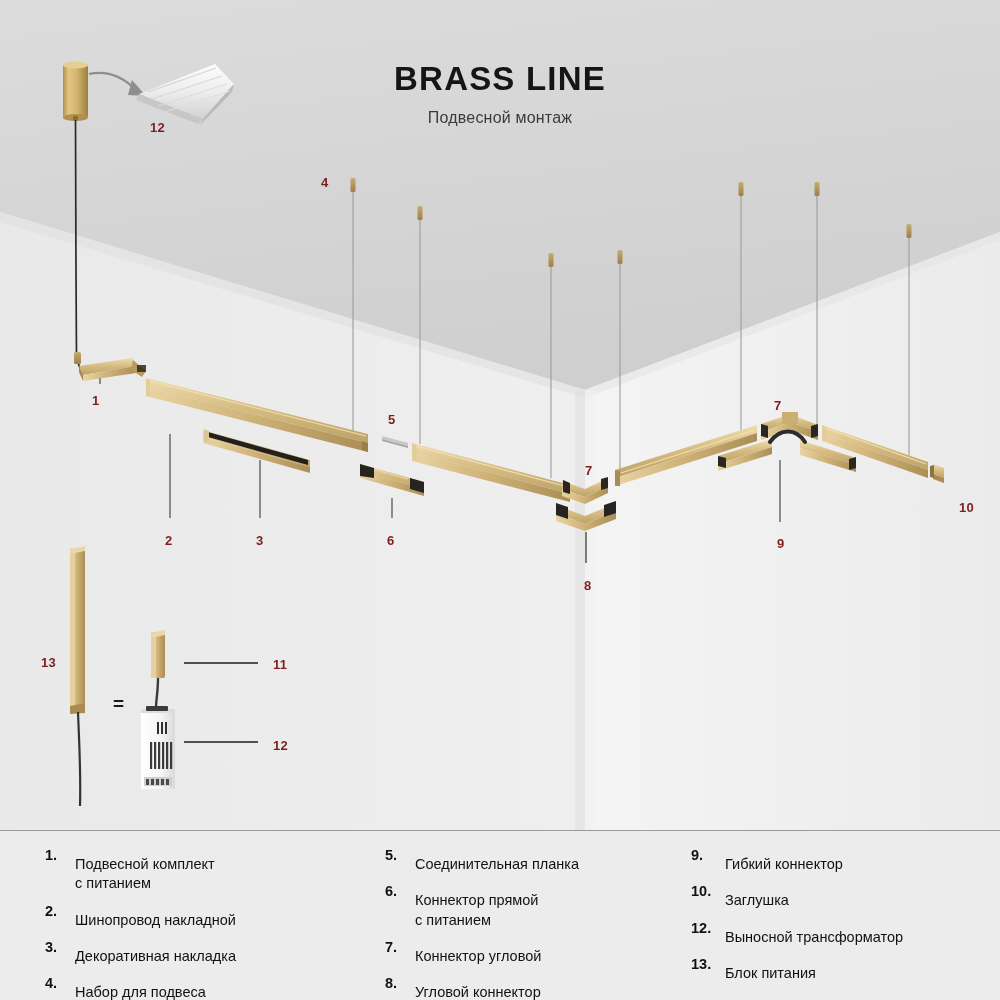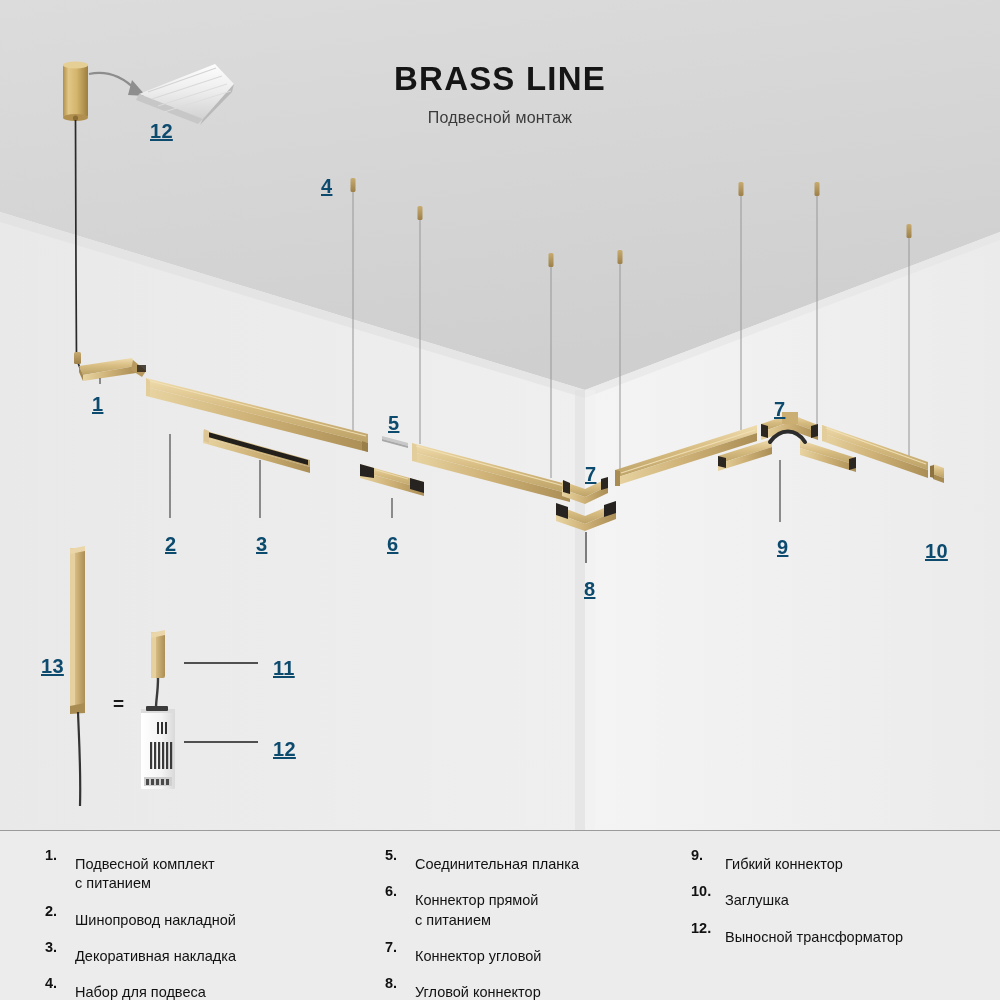--- a/index.html
+++ b/index.html
@@ -32,25 +32,24 @@
     color: #151515; line-height: 1;
   }
   .title-sub {
     margin-top: 14px;
     font-size: 16px; color: #3b3b3b; letter-spacing: .2px;
   }
 
   
   .num {
     position: absolute;
-    font-size: 20px; font-weight: bold; color: #0c4a6e;
+    font-size: 13px; font-weight: bold; color: #7f1d1d;
     letter-spacing: .3px;
     white-space: nowrap;
     pointer-events: none;
-    text-decoration: underline;
   }
 
   
   #legend {
     position: absolute; left: 0; top: 830px;
     width: 1000px; height: 170px;
     background: #ececec;
     border-top: 1px solid #9b9b9b;
   }
   .legend-cols {
@@ -394,21 +393,21 @@
       <div class="num" style="left: 321px; top: 175px;">4</div>
       <div class="num" style="left: 92px; top: 393px;">1</div>
       <div class="num" style="left: 388px; top: 412px;">5</div>
       <div class="num" style="left: 165px; top: 533px;">2</div>
       <div class="num" style="left: 256px; top: 533px;">3</div>
       <div class="num" style="left: 387px; top: 533px;">6</div>
       <div class="num" style="left: 585px; top: 463px;">7</div>
       <div class="num" style="left: 584px; top: 578px;">8</div>
       <div class="num" style="left: 774px; top: 398px;">7</div>
       <div class="num" style="left: 777px; top: 536px;">9</div>
-      <div class="num" style="left: 925px; top: 500px; margin-top: 40px;">10</div>
+      <div class="num" style="left: 959px; top: 500px;">10</div>
       <div class="num" style="left: 41px; top: 655px;">13</div>
       <div class="num" style="left: 273px; top: 657px;">11</div>
       <div class="num" style="left: 273px; top: 738px;">12</div>
     </div>
 
   <div class="eq-sign" style="left:113px; top:693px;">=</div>
 
   <div id="legend">
     <div class="legend-cols" id="legend-cols">
         <div class="legend-col c1">
@@ -456,17 +455,21 @@
             <div class="legend-txt">Гибкий коннектор</div>
           </div>
           <div class="legend-row">
             <div class="legend-idx">10.</div>
             <div class="legend-txt">Заглушка</div>
           </div>
           <div class="legend-row">
             <div class="legend-idx">12.</div>
             <div class="legend-txt">Выносной трансформатор</div>
           </div>
+          <div class="legend-row">
+            <div class="legend-idx">13.</div>
+            <div class="legend-txt">Блок питания</div>
+          </div>
         </div>
       </div>
   </div>
 
 </div>
 
 </body></html>

